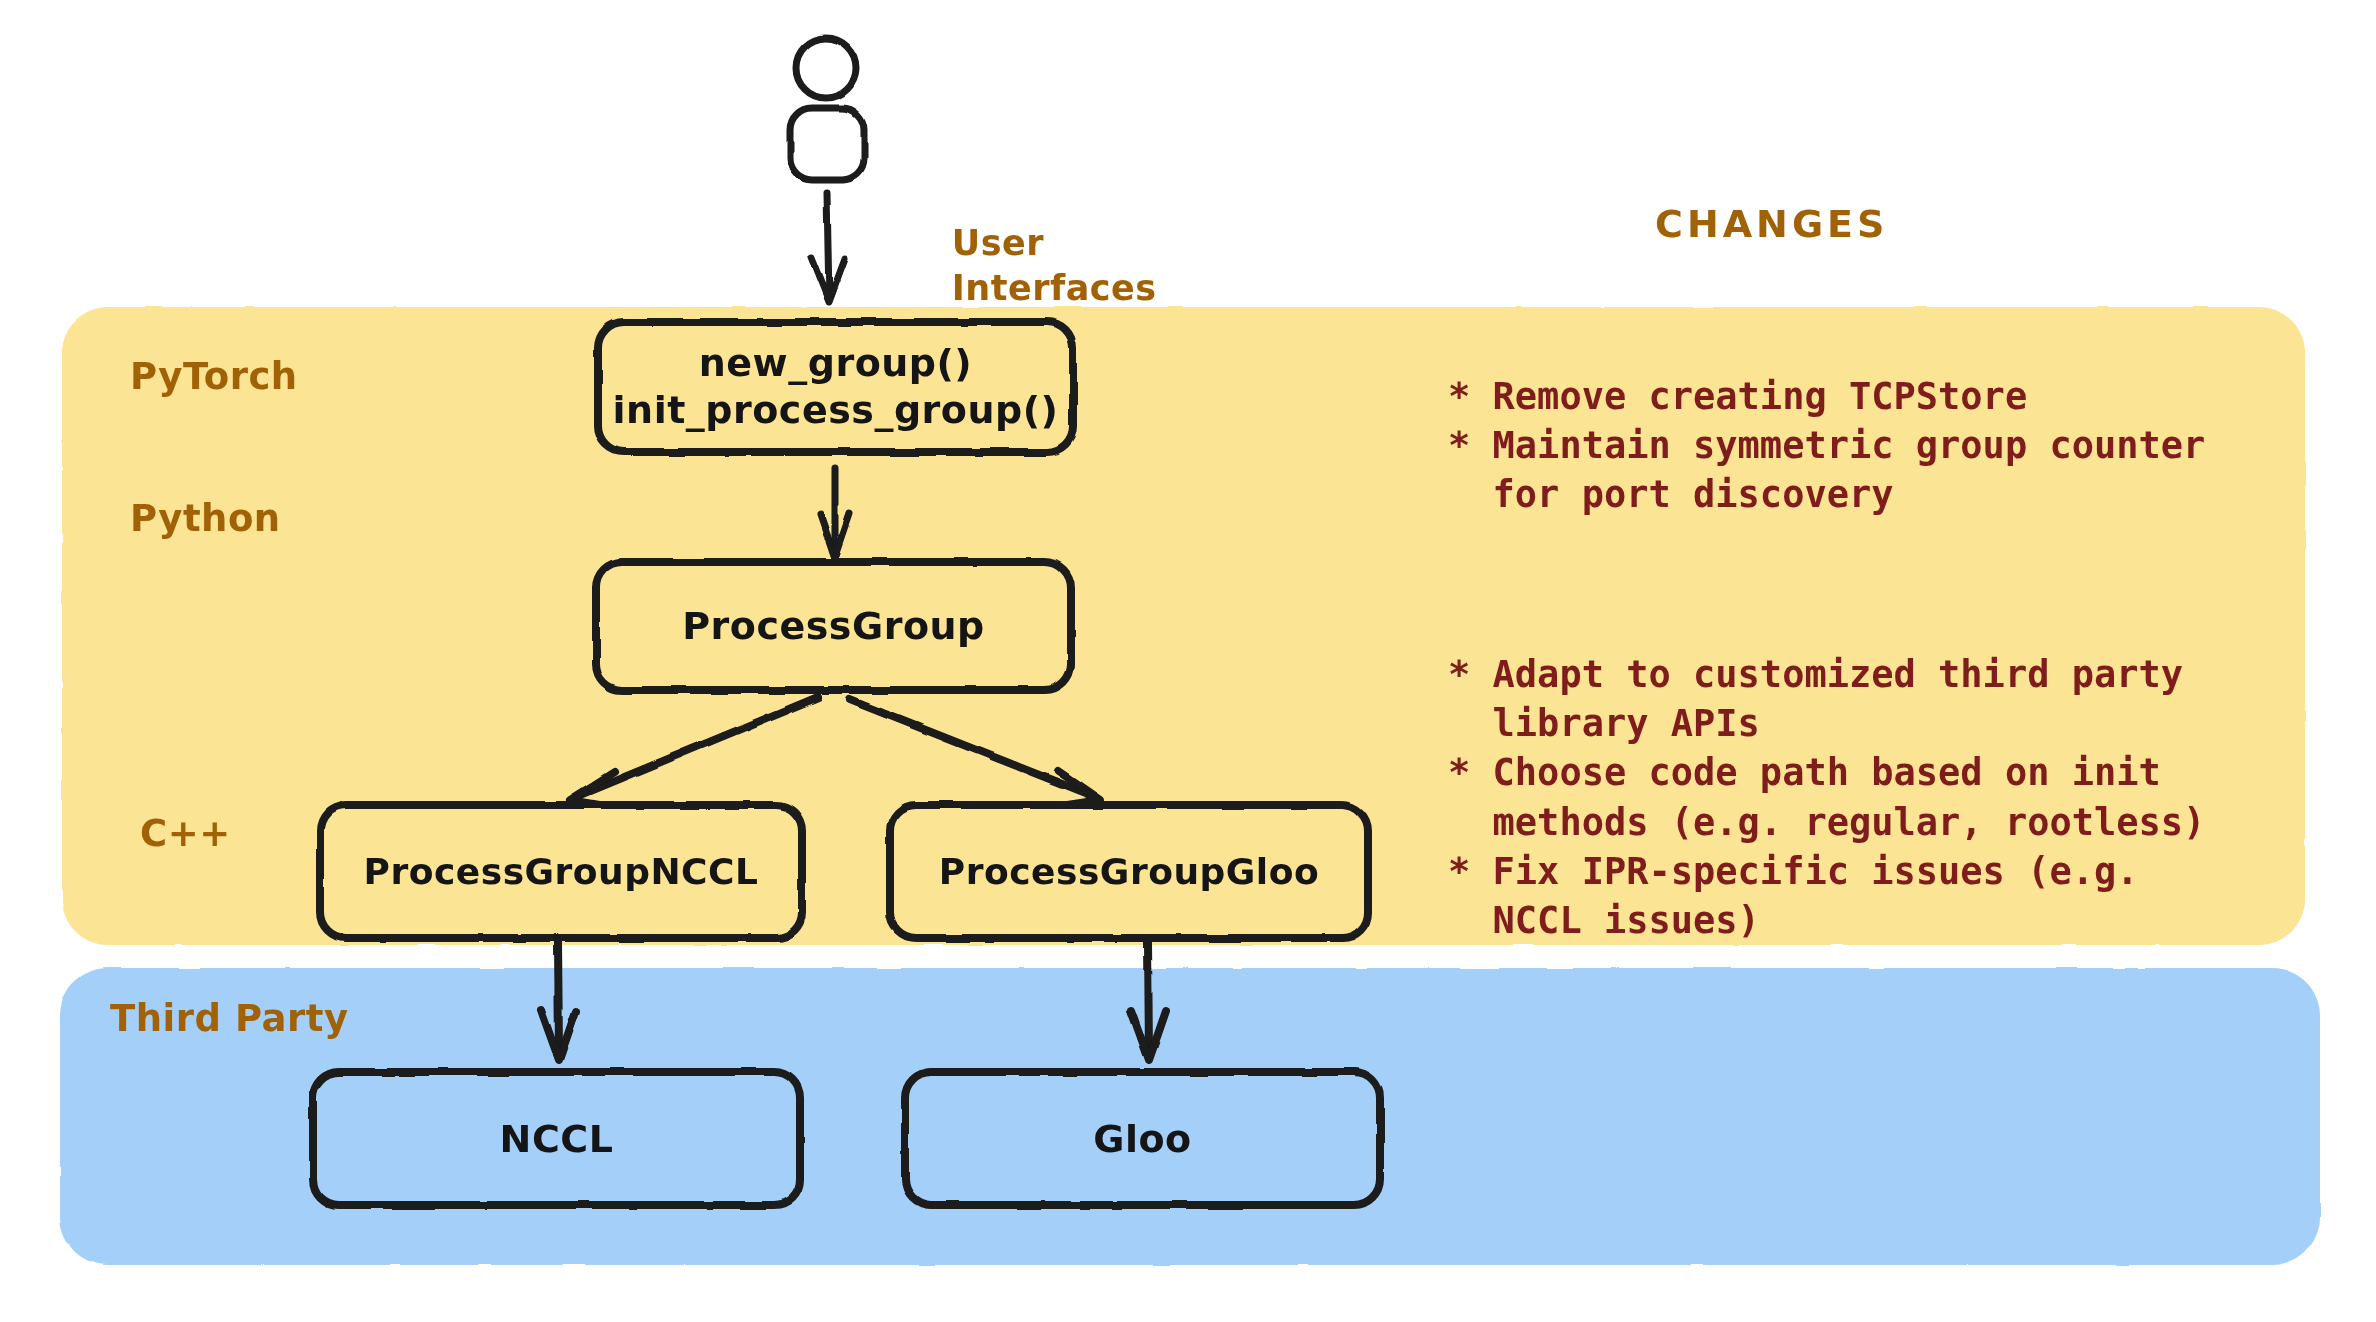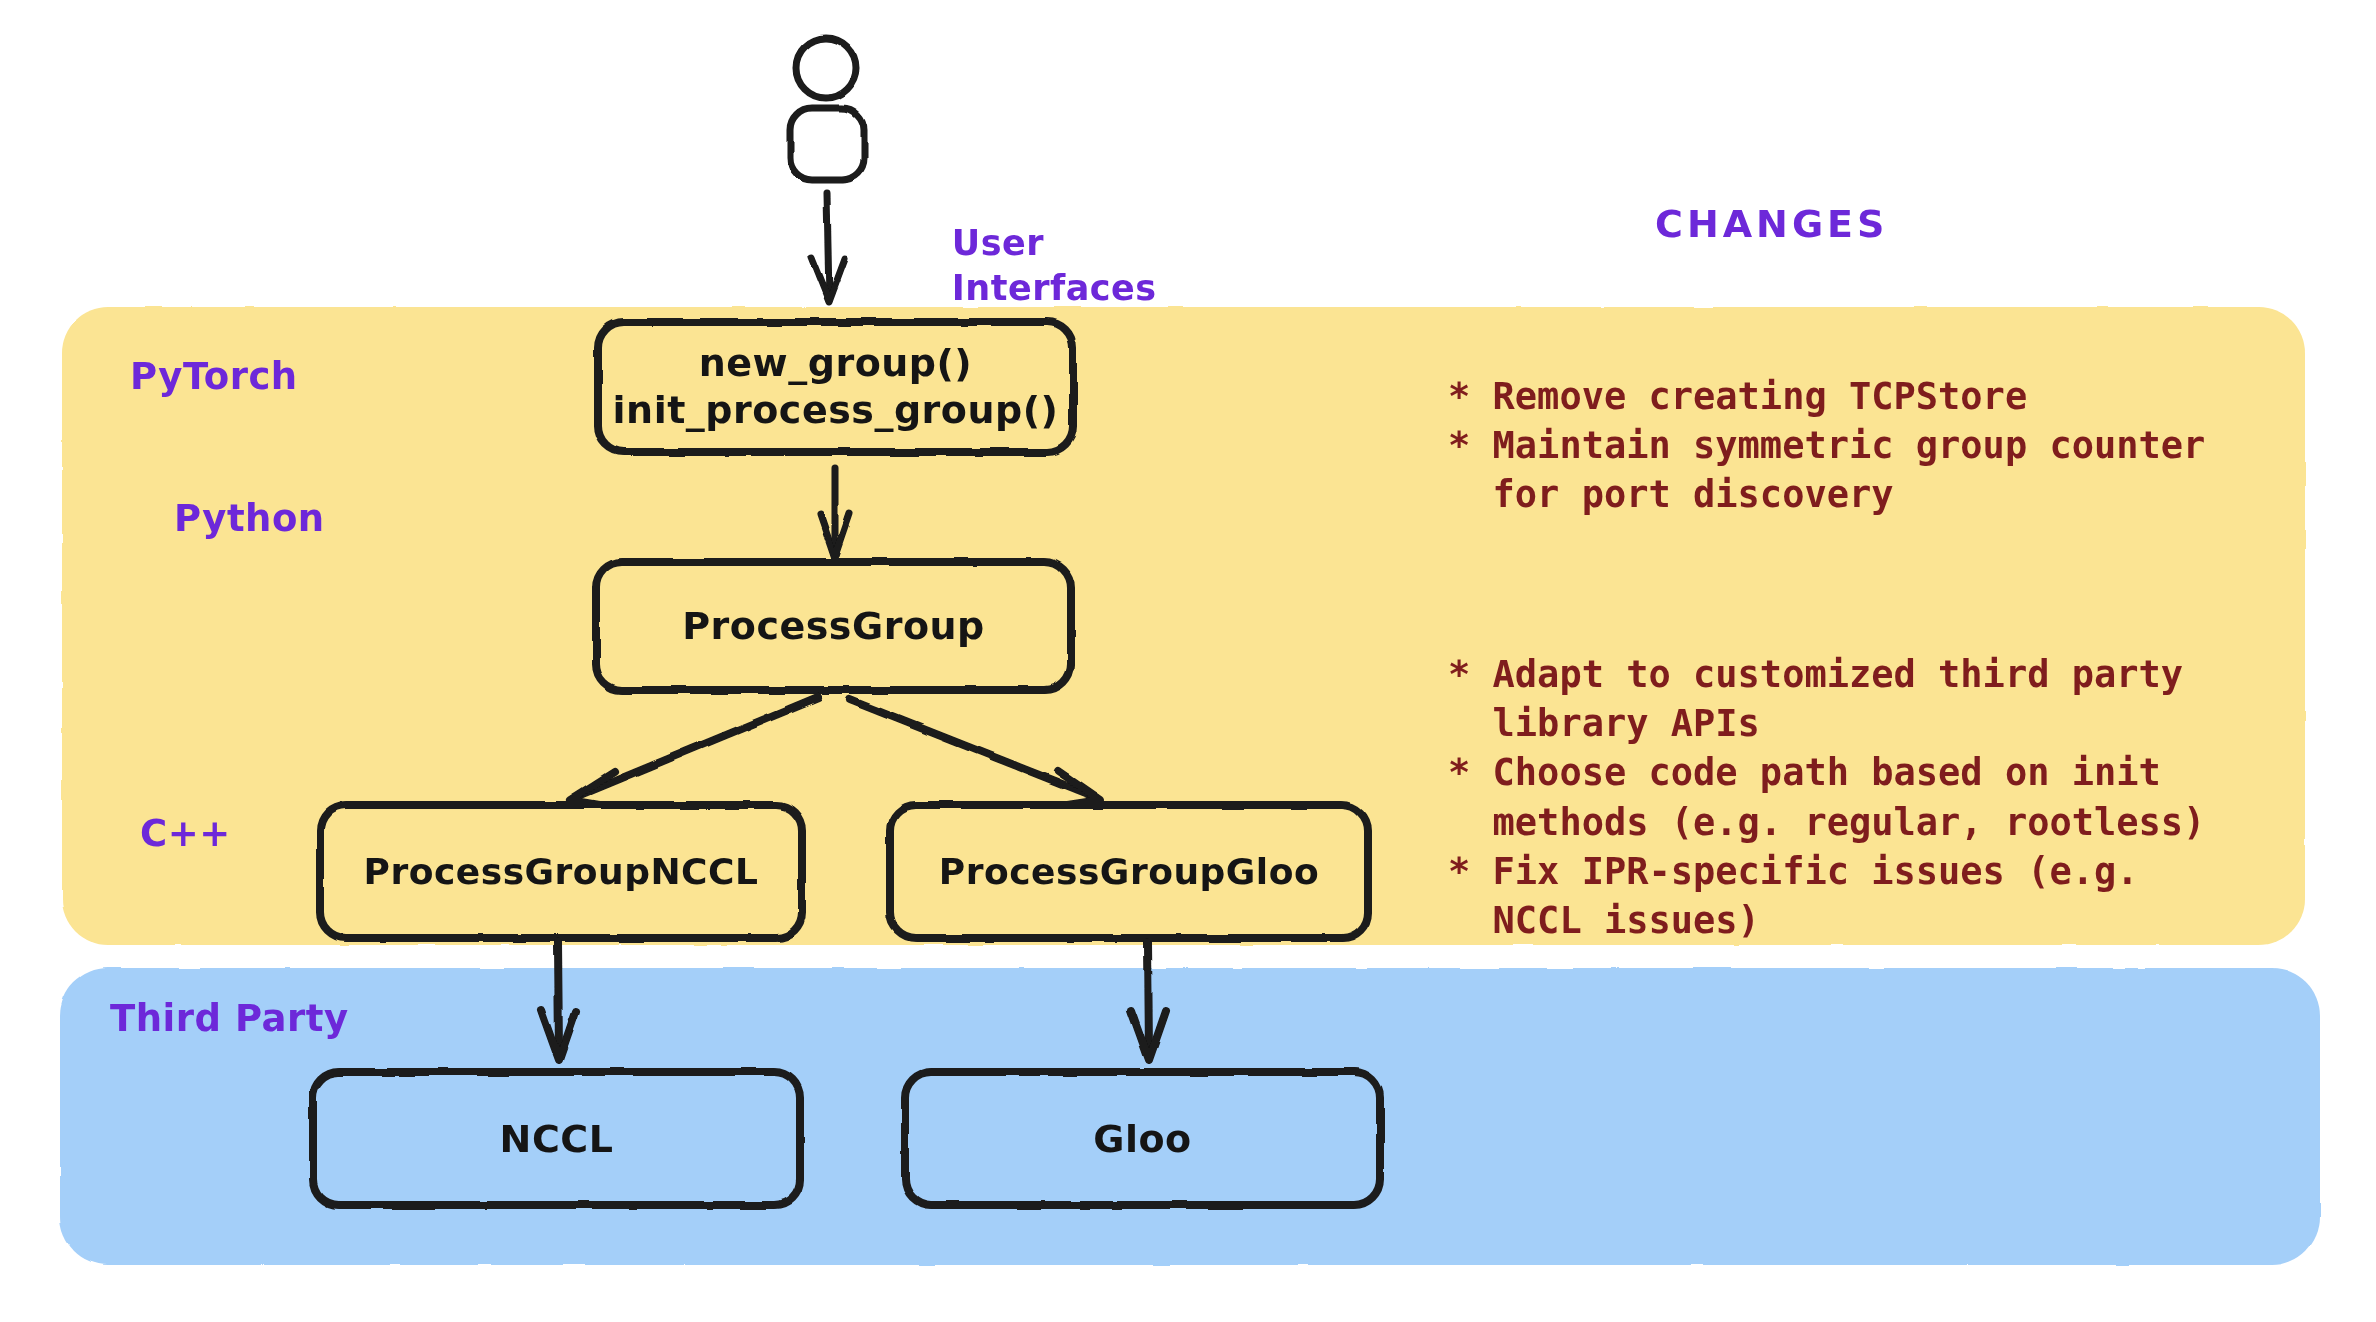--- a/index.html
+++ b/index.html
@@ -26,21 +26,21 @@
     position: absolute;
     left: 0; top: 0;
     width: 2376px;
     height: 1322px;
     overflow: visible;
   }
 
   
   .txt {
     position: absolute;
-    color: #6d28d9;
+    color: #a16207;
     white-space: pre;
     line-height: 1.0;
   }
 
   
   .hand {
     font-family: "DejaVu Sans", sans-serif;
     font-weight: 600;
     letter-spacing: 0.5px;
   }
@@ -163,21 +163,21 @@
   </svg>
 
   <div class="txt hand ui-label" style="left:901px; top:176px;">
     <span class="ln">User</span>
     <span class="ln">Interfaces</span>
   </div>
 
   <div class="txt hand heading" style="left:1655px; top:205px;">CHANGES</div>
 
   <div class="txt hand layer-label" style="left:130px; top:358px;">PyTorch</div>
-  <div class="txt hand layer-label" style="left:130px; top:500px;margin-left:44px;">Python</div>
+  <div class="txt hand layer-label" style="left:130px; top:500px;">Python</div>
   <div class="txt hand layer-label" style="left:140px; top:815px;">C++</div>
   <div class="txt hand layer-label" style="left:110px; top:1000px;">Third Party</div>
 
   <div class="boxtext hand box-label" style="left:598px; top:322px; width:475px; height:130px; line-height:1.24;text-align:right;">
     <span class="ln">new_group()</span>
     <span class="ln">init_process_group()</span>
   </div>
 
   <div class="boxtext hand box-label" style="left:596px; top:562px; width:475px; height:128px;">
     <span class="ln">ProcessGroup</span>

